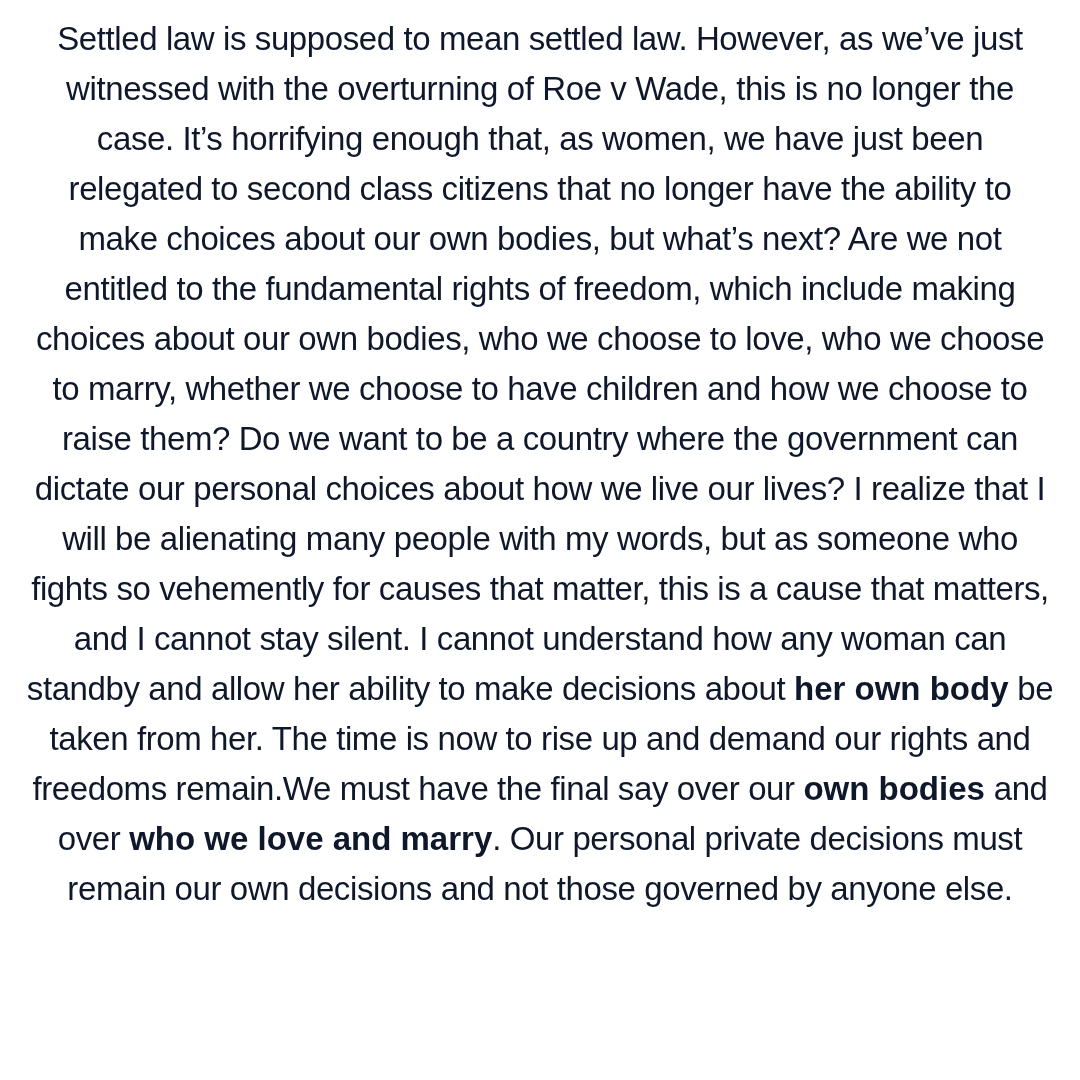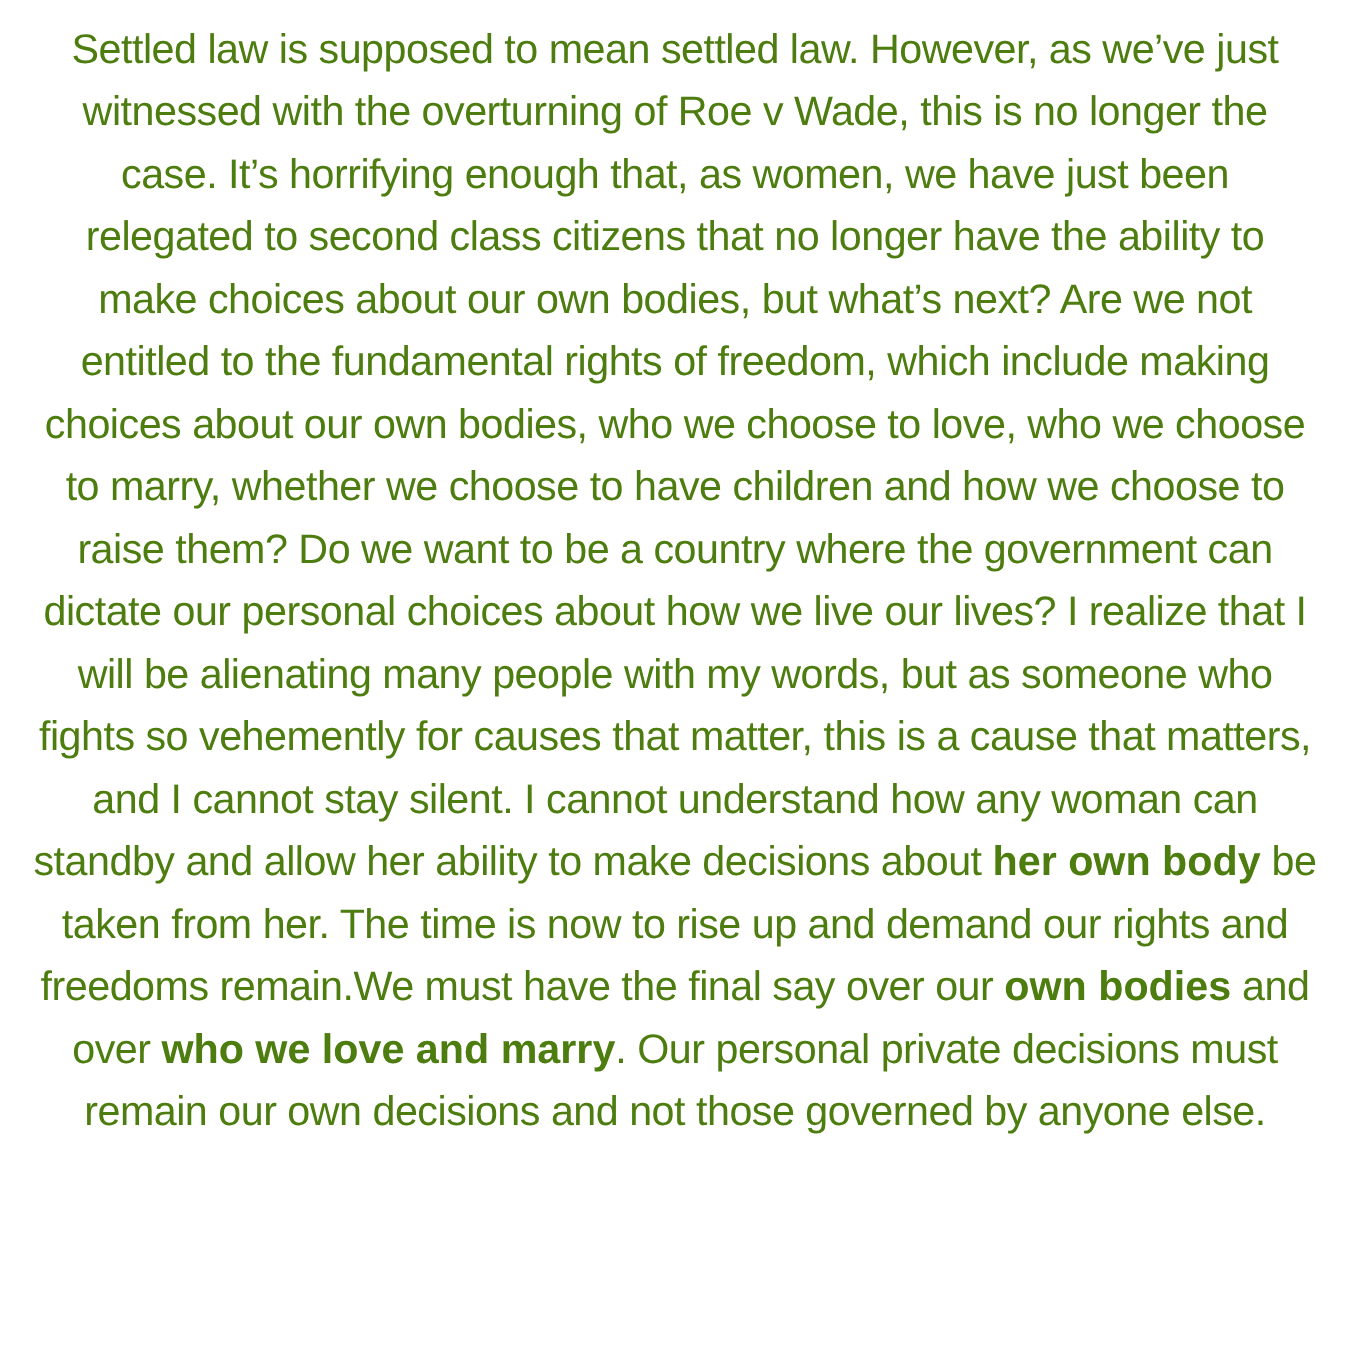--- a/index.html
+++ b/index.html
@@ -20,21 +20,21 @@
     width: 100%;
     padding: 14px 26px 0 26px;
   }
   .paragraph {
     margin: 0;
     font-family: "Liberation Sans", "DejaVu Sans", sans-serif;
     font-weight: 400;
     font-size: 33px;
     line-height: 50px;
     letter-spacing: -0.4px;
-    color: #4d7c0f;
+    color: #0f172a;
     text-align: center;
   }
   .seg {
     font-weight: 400;
   }
   .seg.bold-seg {
     font-weight: 700;
     letter-spacing: 0;
   }
 </style>

